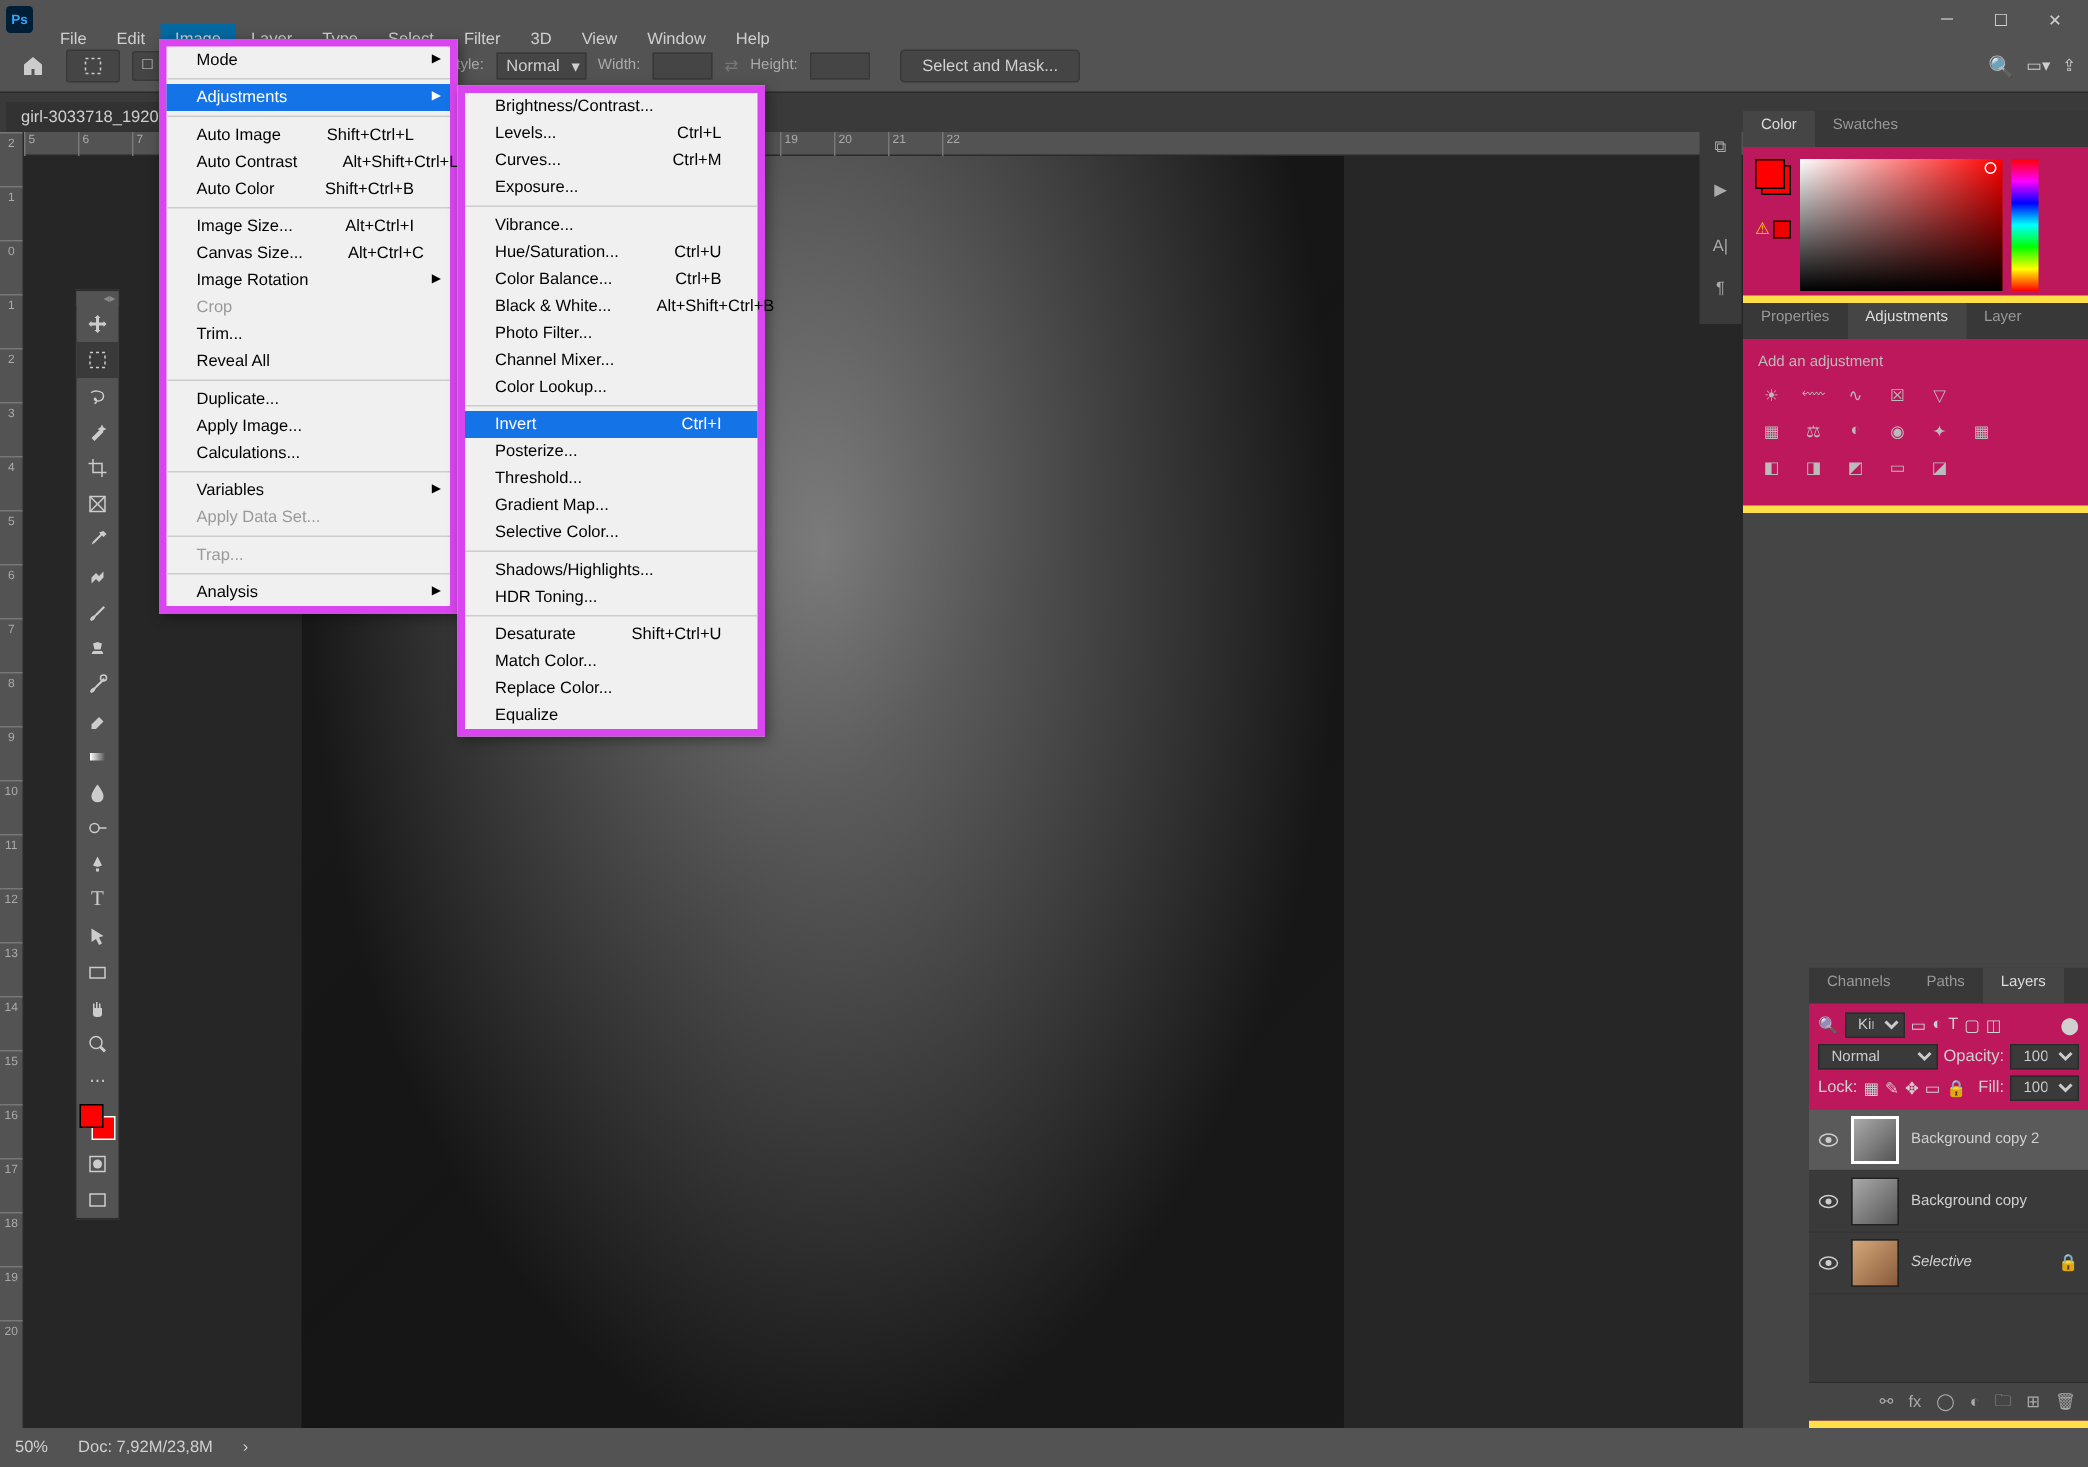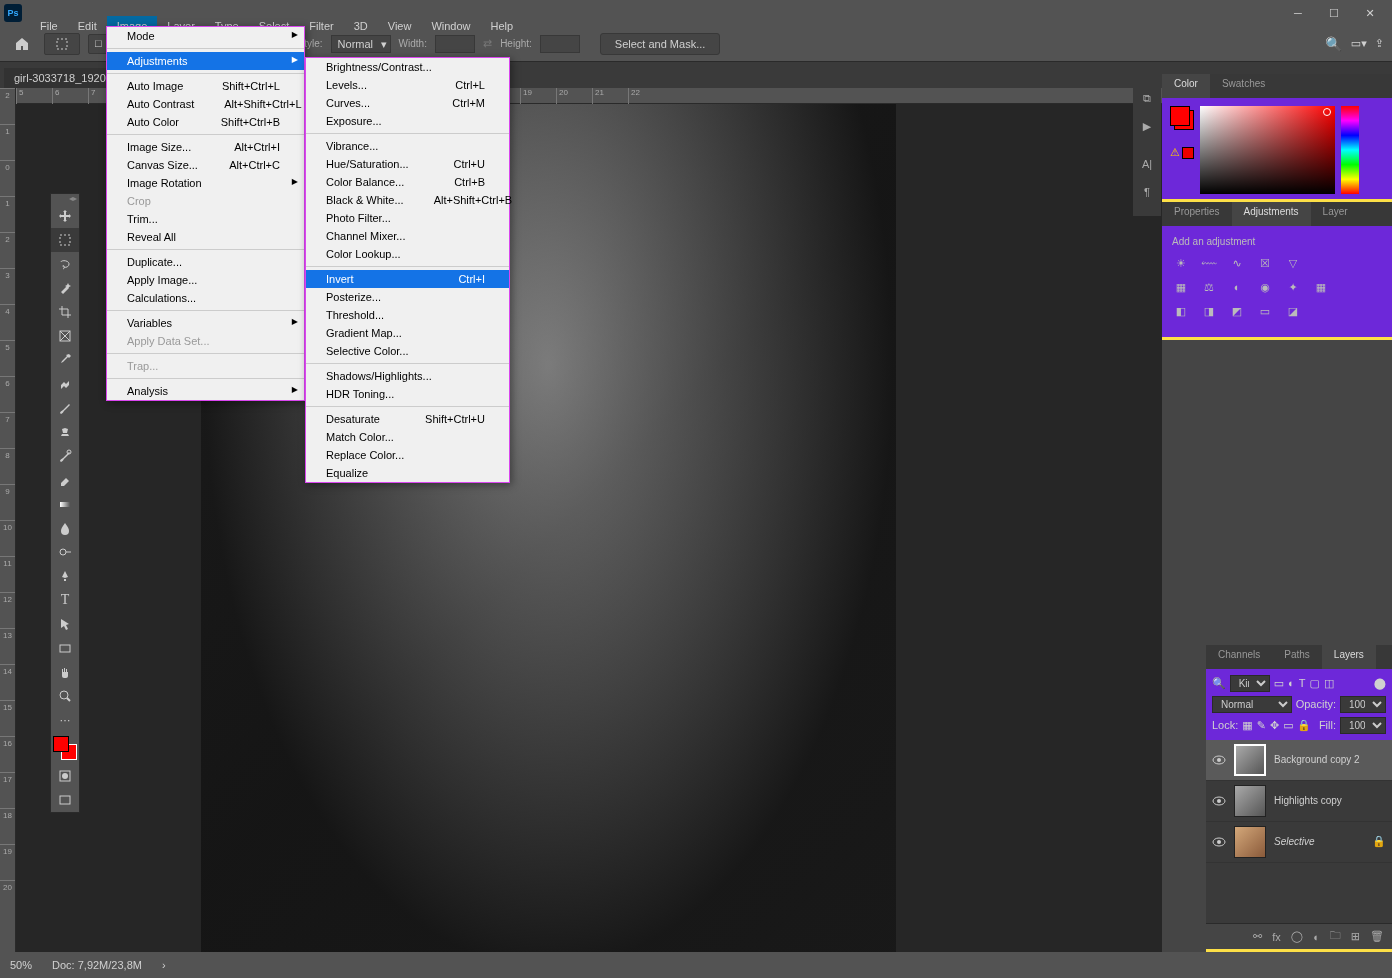--- a/index.html
+++ b/index.html
@@ -21,21 +21,21 @@
 .opt-select { background: #454545; border: 1px solid #383838; padding: 2px 14px 2px 6px; min-width: 60px; position: relative; }
 .opt-input { background: #454545; border: 1px solid #383838; width: 40px; height: 18px; }
 .select-mask { margin-left: 12px; padding: 4px 14px; border: 1px solid #383838; background: #454545; border-radius: 3px; }
 .options-right { margin-left: auto; display: flex; gap: 8px; align-items: center; }
 
 
 .tab-bar { height: 26px; background: #3a3a3a; display: flex; align-items: flex-end; padding: 0 4px; }
 .doc-tab { background: #323232; padding: 4px 24px 4px 10px; font-size: 10px; position: relative; }
 
 
-.dropdown { position: absolute; background: #f0f0f0; color: #000; border: 1px solid #d946ef; box-shadow: 2px 2px 8px rgba(0,0,0,0.4); z-index: 1000; }
+.dropdown { position: absolute; background: #f0f0f0; color: #000; border: 5px solid #d946ef; box-shadow: 2px 2px 8px rgba(0,0,0,0.4); z-index: 1000; }
 .dropdown-item { padding: 3px 24px 3px 20px; display: flex; justify-content: space-between; cursor: pointer; white-space: nowrap; position: relative; }
 .dropdown-item:hover, .dropdown-item.hover { background: #1473e6; color: #fff; }
 .dropdown-item.disabled { color: #999; }
 .dropdown-sep { height: 1px; background: #ccc; margin: 3px 0; }
 .dropdown-item .arrow { position: absolute; right: 6px; font-size: 8px; }
 .dropdown-item .shortcut { margin-left: 30px; color: inherit; }
 .dropdown.image-menu { top: 26px; left: 106px; width: 199px; }
 .dropdown.adjustments-menu { top: 57px; left: 305px; width: 205px; }
 
 
@@ -54,21 +54,21 @@
 .tool-colors { padding: 4px; display: flex; flex-direction: column; align-items: center; }
 .color-swatches { position: relative; width: 24px; height: 24px; }
 .fg-color { position: absolute; width: 16px; height: 16px; background: #ff0000; border: 1px solid #000; top: 0; left: 0; }
 .bg-color { position: absolute; width: 16px; height: 16px; background: #ff0000; border: 1px solid #fff; bottom: 0; right: 0; }
 
 
 .right-panels { width: 230px; background: #454545; display: flex; flex-direction: column; position: absolute; right: 0; top: 74px; bottom: 26px; }
 .collapsed-icons { width: 28px; background: #3a3a3a; position: absolute; right: 231px; top: 74px; padding: 10px 0; }
 .collapsed-icons div { height: 28px; display: flex; align-items: center; justify-content: center; color: #aaa; cursor: pointer; }
 
-.panel { background: #6d28d9; border-bottom: 3px solid #fde047; }
+.panel { background: #be185d; border-bottom: 5px solid #fde047; }
 .panel-tabs { display: flex; background: #383838; height: 24px; }
 .panel-tab { padding: 4px 12px; cursor: pointer; font-size: 10px; color: #999; }
 .panel-tab.active { background: #454545; color: #ddd; }
 .panel-body { padding: 8px; }
 
 
 .color-panel { height: 128px; }
 .color-gradient { width: 135px; height: 88px; background: linear-gradient(to bottom, transparent, #000), linear-gradient(to right, #fff, #ff0000); position: relative; }
 .hue-strip { width: 18px; height: 88px; background: linear-gradient(to bottom, #ff0000, #ff00ff, #0000ff, #00ffff, #00ff00, #ffff00, #ff0000); }
 .color-panel-body { display: flex; gap: 6px; align-items: flex-start; }
@@ -623,21 +623,21 @@
             </svg></div>
           <div class="layer-thumb"></div>
           <div class="layer-name">Background copy 2</div>
         </div>
         <div class="layer-row">
           <div class="layer-eye"><svg width="14" height="14">
               <ellipse cx="7" cy="7" rx="6" ry="4" fill="none" stroke="#ccc"></ellipse>
               <circle cx="7" cy="7" r="2" fill="#ccc"></circle>
             </svg></div>
           <div class="layer-thumb"></div>
-          <div class="layer-name">Highlights copy</div>
+          <div class="layer-name">Background copy</div>
         </div>
         <div class="layer-row">
           <div class="layer-eye"><svg width="14" height="14">
               <ellipse cx="7" cy="7" rx="6" ry="4" fill="none" stroke="#ccc"></ellipse>
               <circle cx="7" cy="7" r="2" fill="#ccc"></circle>
             </svg></div>
           <div class="layer-thumb" style="background: linear-gradient(135deg, rgb(212, 168, 122), rgb(138, 90, 58));"></div>
           <div class="layer-name italic">Selective</div>
           <div style="margin-left: auto;">🔒</div>
         </div>

